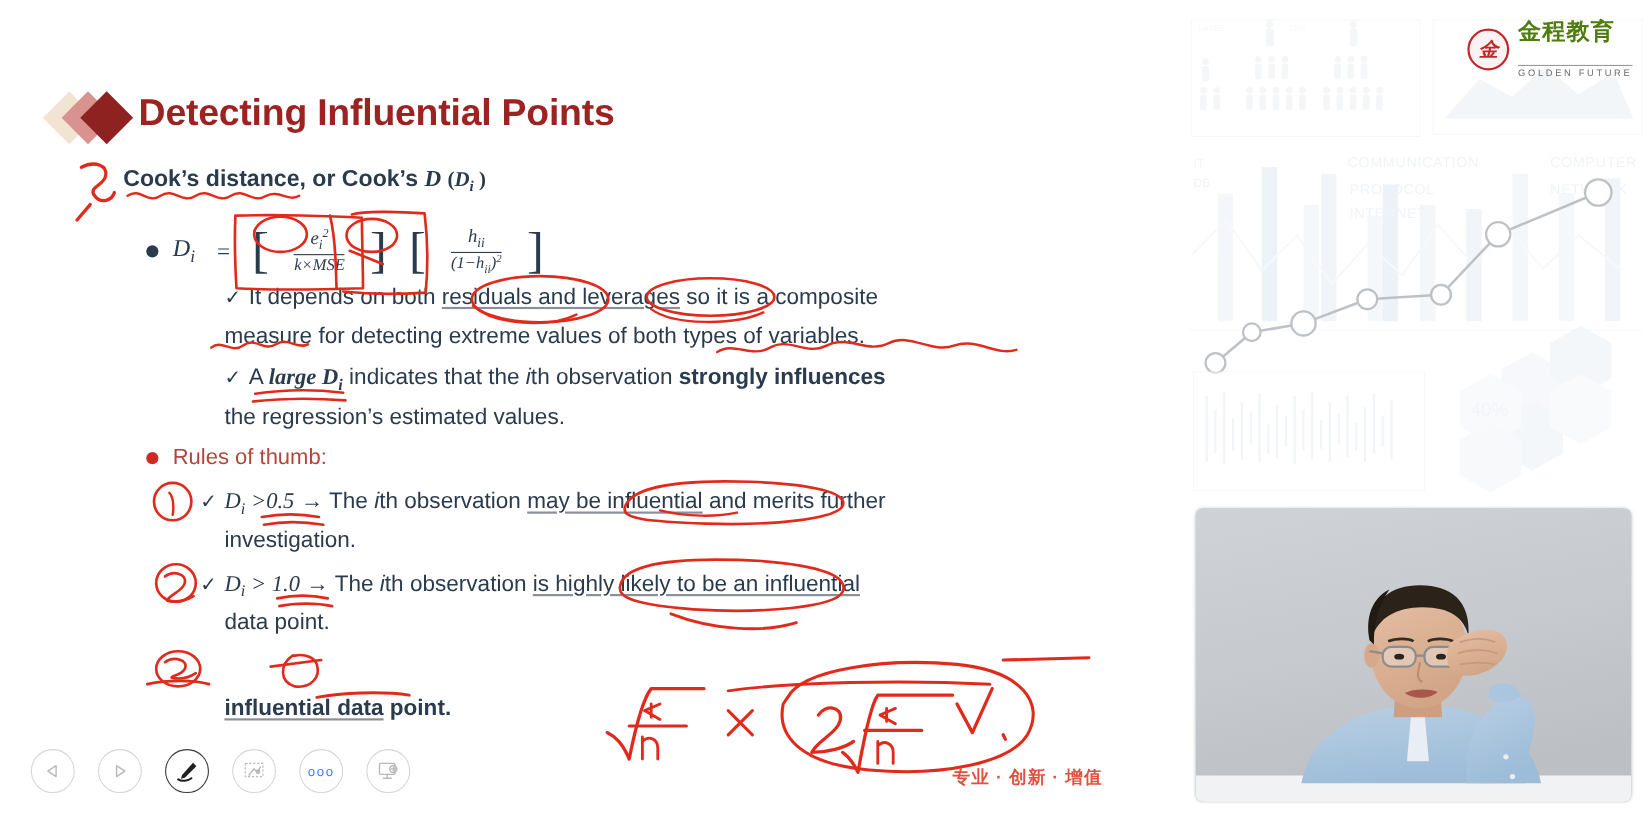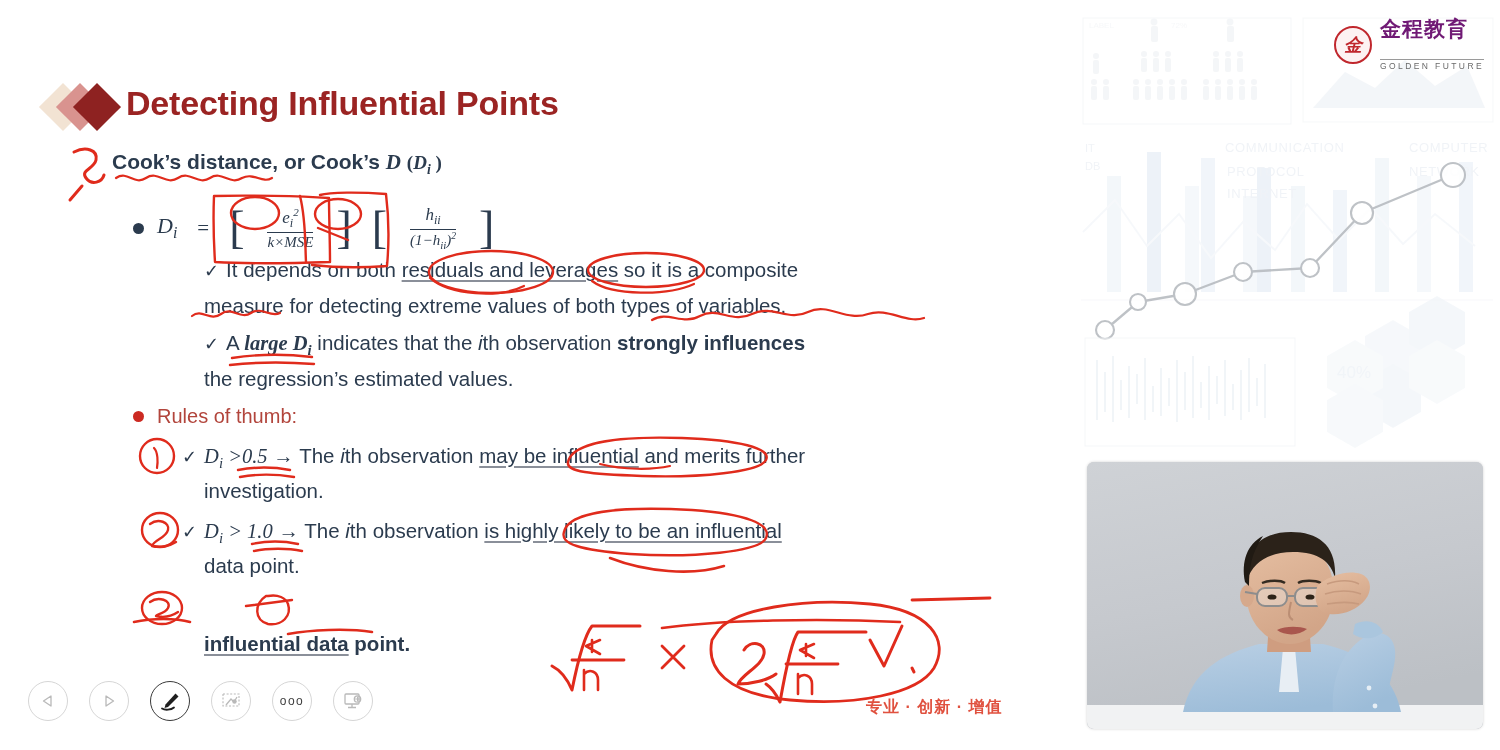--- a/index.html
+++ b/index.html
@@ -158,21 +158,21 @@
   }
   .tbtn {
     width: 38px; height: 38px;
     border-radius: 50%;
     border: 1.6px solid #d6d6d6;
     display: flex; align-items: center; justify-content: center;
     background: #ffffff;
     color: #b9b9b9;
   }
   .tbtn.active { border-color: #3a3a3a; color: #1f1f1f; }
-  .dots { letter-spacing: 1.5px; font-size: 12px; color: #404040; }
+  .dots { letter-spacing: 1.5px; font-size: 12px; color: #3b82f6; }
 
   
   .watermark {
     position: absolute;
     left: 866px; top: 697px;
     font-size: 16px;
     font-weight: bold;
     color: #e0513f;
     letter-spacing: 1px;
     white-space: nowrap;
@@ -198,21 +198,21 @@
     width: 34px; height: 34px; border-radius: 50%;
     border: 2.2px solid #c0272d;
     background: #fdf2f2;
     display: flex; align-items: center; justify-content: center;
     color: #c0272d; font-size: 18px; font-weight: bold;
     font-family: "Liberation Serif", serif;
     font-style: italic;
     flex: none;
   }
   .logo-cn {
-    font-size: 21px; font-weight: bold; color: #701a75; letter-spacing: 1px;
+    font-size: 21px; font-weight: bold; color: #4d7c0f; letter-spacing: 1px;
     line-height: 1.05;
   }
   .logo-en {
     font-size: 8.5px; color: #6a6a6a; letter-spacing: 2.4px;
     border-top: 1px solid #9a9a9a; padding-top: 1px; margin-top: 19px;
     text-align: center;
   }
 
   
   #webcam {

